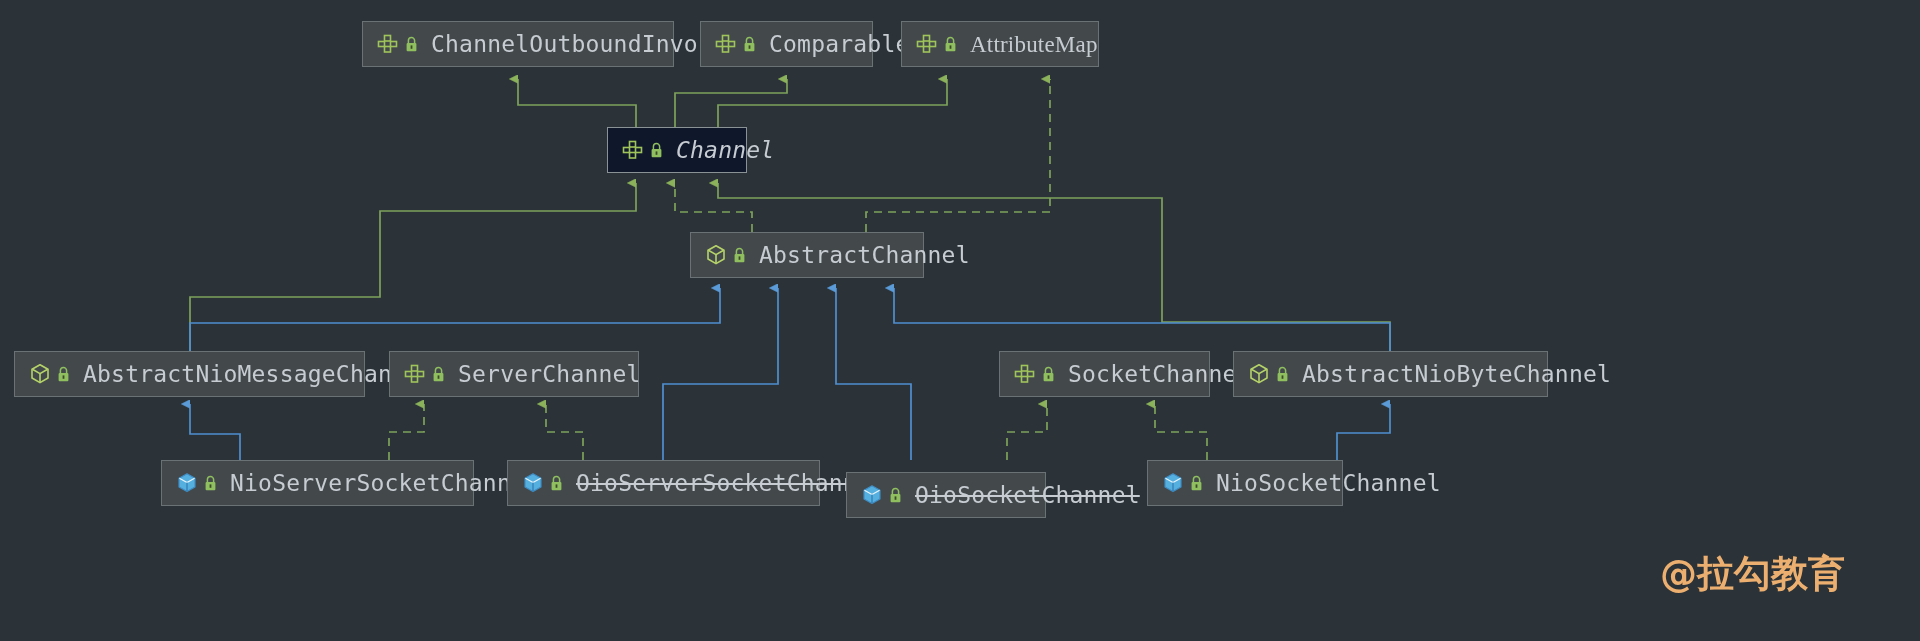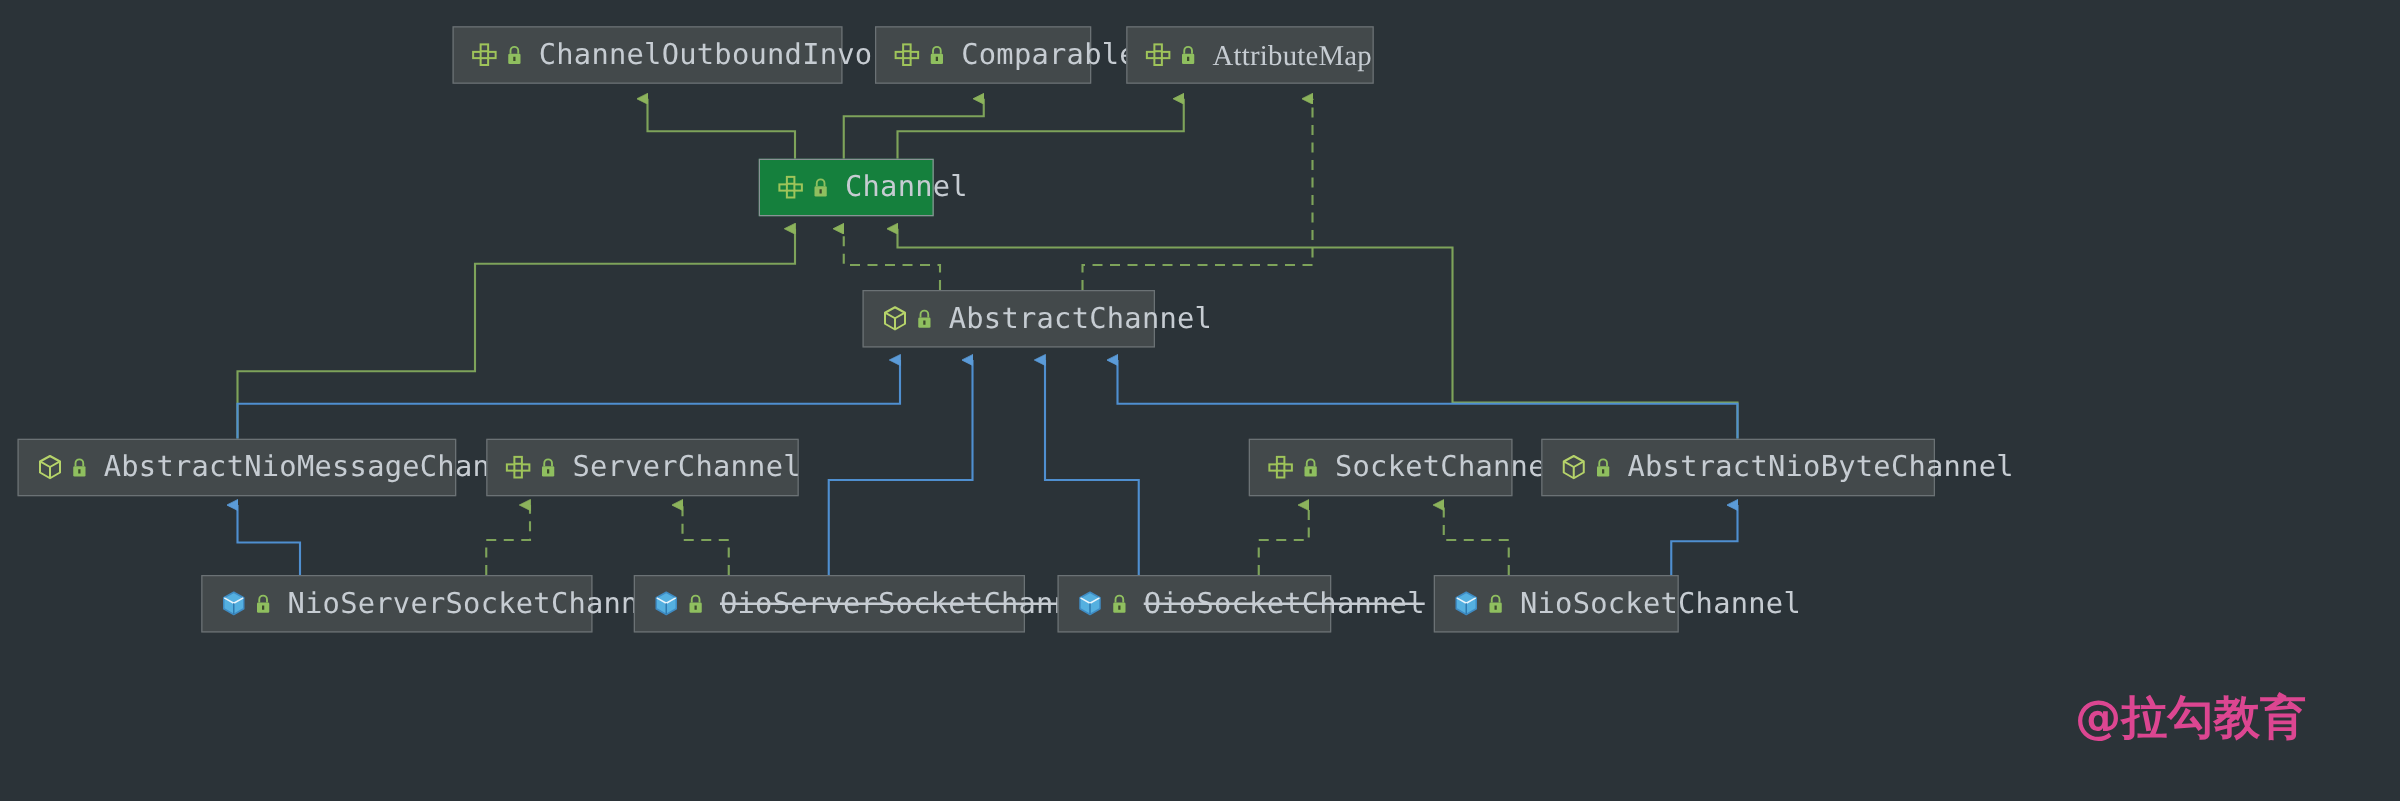--- a/index.html
+++ b/index.html
@@ -17,31 +17,31 @@
     display:flex;align-items:center;
     height:46px;
     padding:0 14px;
     border:1px solid #6b7275;
     background:#43494b;
     color:#c6ccd2;
     font-size:23px;
     letter-spacing:.2px;
     white-space:nowrap;
   }
-  .node.selected{background:#15803d;border-color:#8a9296;}
+  .node.selected{background:#0f172a;border-color:#8a9296;font-style:italic;}
   .node .ico{display:inline-flex;align-items:center;margin-right:6px;}
   .node .lock{display:inline-flex;align-items:center;margin-right:13px;}
   .node .lbl{line-height:1;position:relative;}
   .node.deprecated .lbl{text-decoration:line-through;text-decoration-thickness:2px;}
   #watermark{
     position:absolute;
     left:1660px;top:549px;
     font-family:"DejaVu Sans","Liberation Sans",sans-serif;
     font-size:37px;font-weight:bold;
-    color:#ec4899;
+    color:#fdba74;
     opacity:.92;
     white-space:nowrap;
     pointer-events:none;
   }
 </style>
 </head>
 <body>
 
 <div id="stage">
 
@@ -308,21 +308,21 @@
         </span>
         <span class="lock">
           <svg width="13" height="17" viewBox="0 0 13 17">
             <path d="M3.4 7 V4.6 a3.1 3.1 0 0 1 6.2 0 V7" fill="none" stroke="#8fbf5f" stroke-width="1.5"></path>
             <rect x="1.6" y="7" width="9.8" height="8.2" rx="1" fill="#8fbf5f"></rect>
             <rect x="5.6" y="9.4" width="1.8" height="3.4" fill="#3c4a2c"></rect>
           </svg>
         </span>
         <span class="lbl">OioServerSocketChannel</span>
       </div>
-      <div class="node deprecated" style="left: 846px; top: 460px; width: 219px; text-align: right;">
+      <div class="node deprecated" style="left: 846px; top: 472px; width: 200px; text-align: right;">
         <span class="ico">
           <svg width="22" height="22" viewBox="0 0 22 22">
             <g stroke="#3f8cc4" stroke-width="1.2" stroke-linejoin="round">
               <path d="M11 1.8 L19 6.2 L19 15 L11 19.6 L3 15 L3 6.2 Z" fill="#55b0e0"></path>
               <path d="M3.4 6.3 L11 10.6 L18.6 6.3" fill="none" stroke="#e9f4fb"></path>
               <path d="M11 10.6 L11 19.4" fill="none" stroke="#2f7ab0"></path>
             </g>
           </svg>
         </span>
         <span class="lock">

